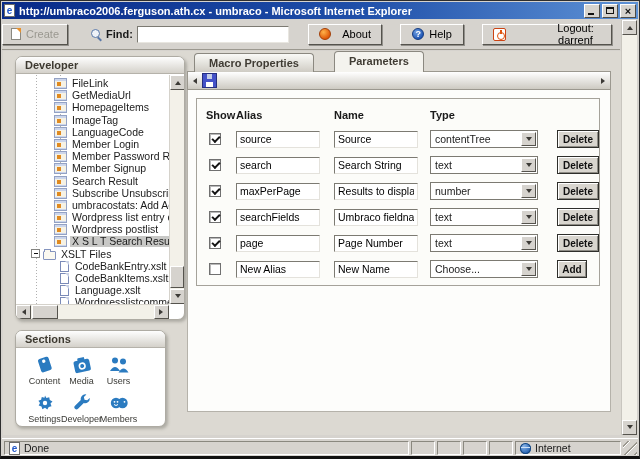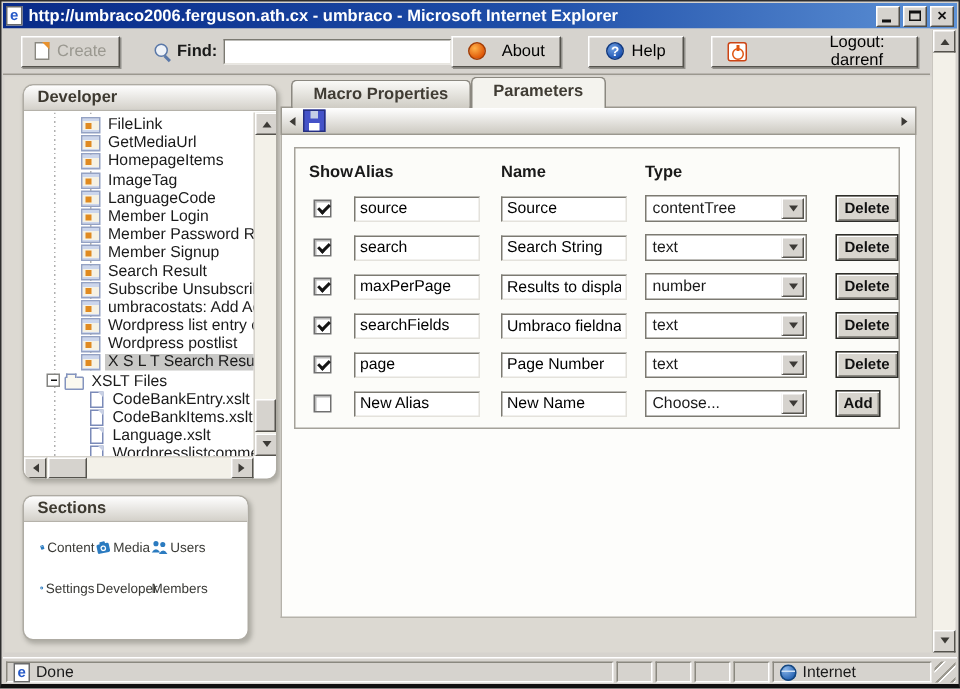--- a/index.html
+++ b/index.html
@@ -24,42 +24,42 @@
     border-color:#fff #4e4c47 #4e4c47 #fff; position:relative; cursor:default; }
   .win-btn .g-min { position:absolute; left:3px; bottom:2px; width:6px; height:2px; background:#111; }
   .win-btn .g-max { position:absolute; left:3px; top:2px; width:8px; height:7px;
     border:1px solid #111; border-top-width:2px; }
   .win-btn .g-close { position:absolute; left:0; top:-1px; width:100%; text-align:center;
     font-size:11px; font-weight:bold; color:#111; line-height:14px; }
 
   
   .chrome-bar { position:absolute; top:18px; left:1px; right:19px; height:31px;
     background:#d6d3ce; border-bottom:1px solid #9b988f;
-    display:flex; align-items:center; padding:0 8px 0 12px; }
+    display:flex; align-items:center; padding:0 8px 0 0; }
   .btn3d { background:#d6d3ce; border:1px solid; border-color:#fff #55534d #55534d #fff;
     box-shadow:1px 1px 0 rgba(64,62,58,.45); height:21px; display:flex; align-items:center;
     justify-content:center; gap:5px; font-size:11px; padding:0 10px; cursor:default; }
   .create-btn { width:66px; }
   .create-label { color:#9a9890; }
   .doc-icon { width:10px; height:12px; background:#fff; border:1px solid #8a8880; position:relative; flex:none; }
   .doc-icon::after { content:""; position:absolute; right:-1px; top:-1px; width:0; height:0;
     border-style:solid; border-width:0 5px 5px 0; border-color:transparent #e8912d transparent transparent; }
   .find-group { display:flex; align-items:center; gap:4px; margin-left:22px; }
   .mag-icon { width:12px; height:12px; position:relative; flex:none; }
   .mag-icon::before { content:""; position:absolute; left:1px; top:1px; width:7px; height:7px;
     border:1.5px solid #5a78a8; border-radius:50%; background:#eef2f8; }
   .mag-icon::after { content:""; position:absolute; right:0; bottom:0; width:5px; height:2px;
     background:#5a78a8; transform:rotate(45deg); }
   .find-label { font-weight:bold; }
   .find-input { width:152px; height:17px; background:#fff; border:1px solid;
     border-color:#7c7a72 #e8e6e0 #e8e6e0 #7c7a72; font:11px "Liberation Sans",sans-serif; padding:1px 3px; }
   .chrome-spacer { flex:1; }
   .about-btn { width:74px; margin-right:18px;justify-content:space-between; }
   .help-btn { width:64px; margin-right:18px; }
-  .logout-btn { width:140px;gap:44px; }
+  .logout-btn { width:130px;gap:44px; }
   .disc { width:12px; height:12px; border-radius:50%; flex:none; }
   .about-disc { background:radial-gradient(circle at 35% 32%, #ffb24a, #e05a0a 70%); border:1px solid #a33d05; }
   .help-disc { background:radial-gradient(circle at 35% 32%, #6f9fe0, #1d54b4 75%); border:1px solid #123a80;
     color:#fff; font-size:9px; font-weight:bold; display:flex; align-items:center; justify-content:center; }
   .power-icon { width:13px; height:13px; background:#fff; border:1px solid #cc4414; border-radius:2px;
     position:relative; flex:none; }
   .power-icon::before { content:""; position:absolute; left:2.5px; top:3px; width:6px; height:6px;
     border:1.5px solid #e0540e; border-radius:50%; }
   .power-icon::after { content:""; position:absolute; left:5.5px; top:1px; width:2px; height:4px; background:#e0540e; }
 
@@ -120,27 +120,27 @@
   .tree-hscroll { position:absolute; left:0; right:15px; bottom:0; height:15px;
     background:#f3f1e9; border-top:1px solid #d5d2cb; }
   .tree-hscroll .sb-btn { top:0; height:14px; }
   .tree-hscroll .sb-btn.left { left:0; } .tree-hscroll .sb-btn.right { right:0; left:auto; }
   .tree-hscroll .thumb { position:absolute; left:16px; top:0; width:26px; height:14px;
     background:#d6d3ce; border:1px solid; border-color:#fff #55534d #55534d #fff; }
 
   
   #sections-panel { left:12px; top:279px; width:151px; height:97px; }
   .sections-grid { display:flex; flex-wrap:wrap; padding:7px 6px 0 10px; row-gap:7px; }
-  .section-item { width:37px; display:flex; flex-direction:row; align-items:center; gap:1px; cursor:default; }
+  .section-item { width:37px; display:flex; flex-direction:column; align-items:center; gap:1px; cursor:default; }
   .section-item svg { display:block; }
   .section-label { font-size:9px; color:#3a3a36; }
 
   
   #main { position:absolute; left:184px; top:0; width:424px; }
-  .tabs { display:flex; gap:0; padding-left:7px; height:21px; align-items:flex-end; position:relative; z-index:2; }
+  .tabs { display:flex; gap:20px; padding-left:7px; height:21px; align-items:flex-end; position:relative; z-index:2; }
   .tab { height:19px; padding:3px 14px 0; border:1px solid #8b8880; border-bottom:none;
     border-radius:4px 4px 0 0; background:linear-gradient(#fafaf7,#cfccc4);
     font-weight:bold; color:#403c34; font-size:11px; cursor:default; }
   .tab.active { background:#f4f3ee; height:21px; }
   .main-toolbar { height:19px; border:1px solid #9b988f; background:linear-gradient(#ffffff,#cdcac2);
     display:flex; align-items:center; padding:0 4px; position:relative; margin-top:-1px; }
   .save-btn { width:15px; height:15px; margin-left:5px; position:relative; background:#4452c8;
     border:1px solid #252f80; cursor:default; }
   .save-btn::before { content:""; position:absolute; left:4px; top:0; width:5px; height:5px; background:#c4cde6; }
   .save-btn::after { content:""; position:absolute; left:3px; bottom:0; width:7px; height:5px; background:#fff; }

